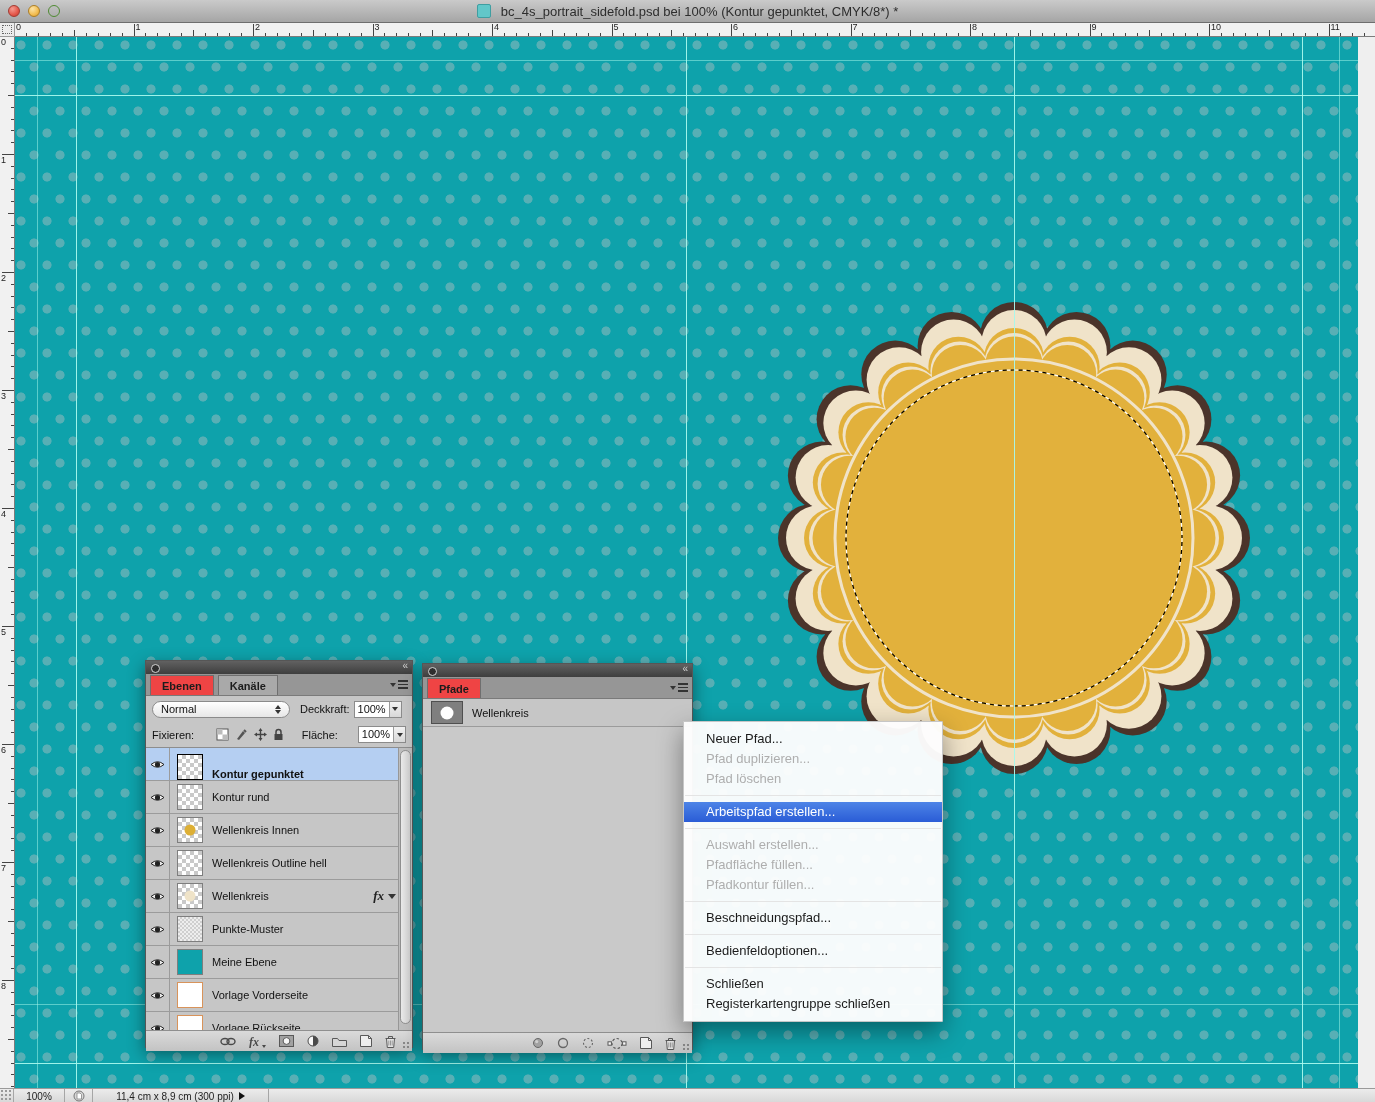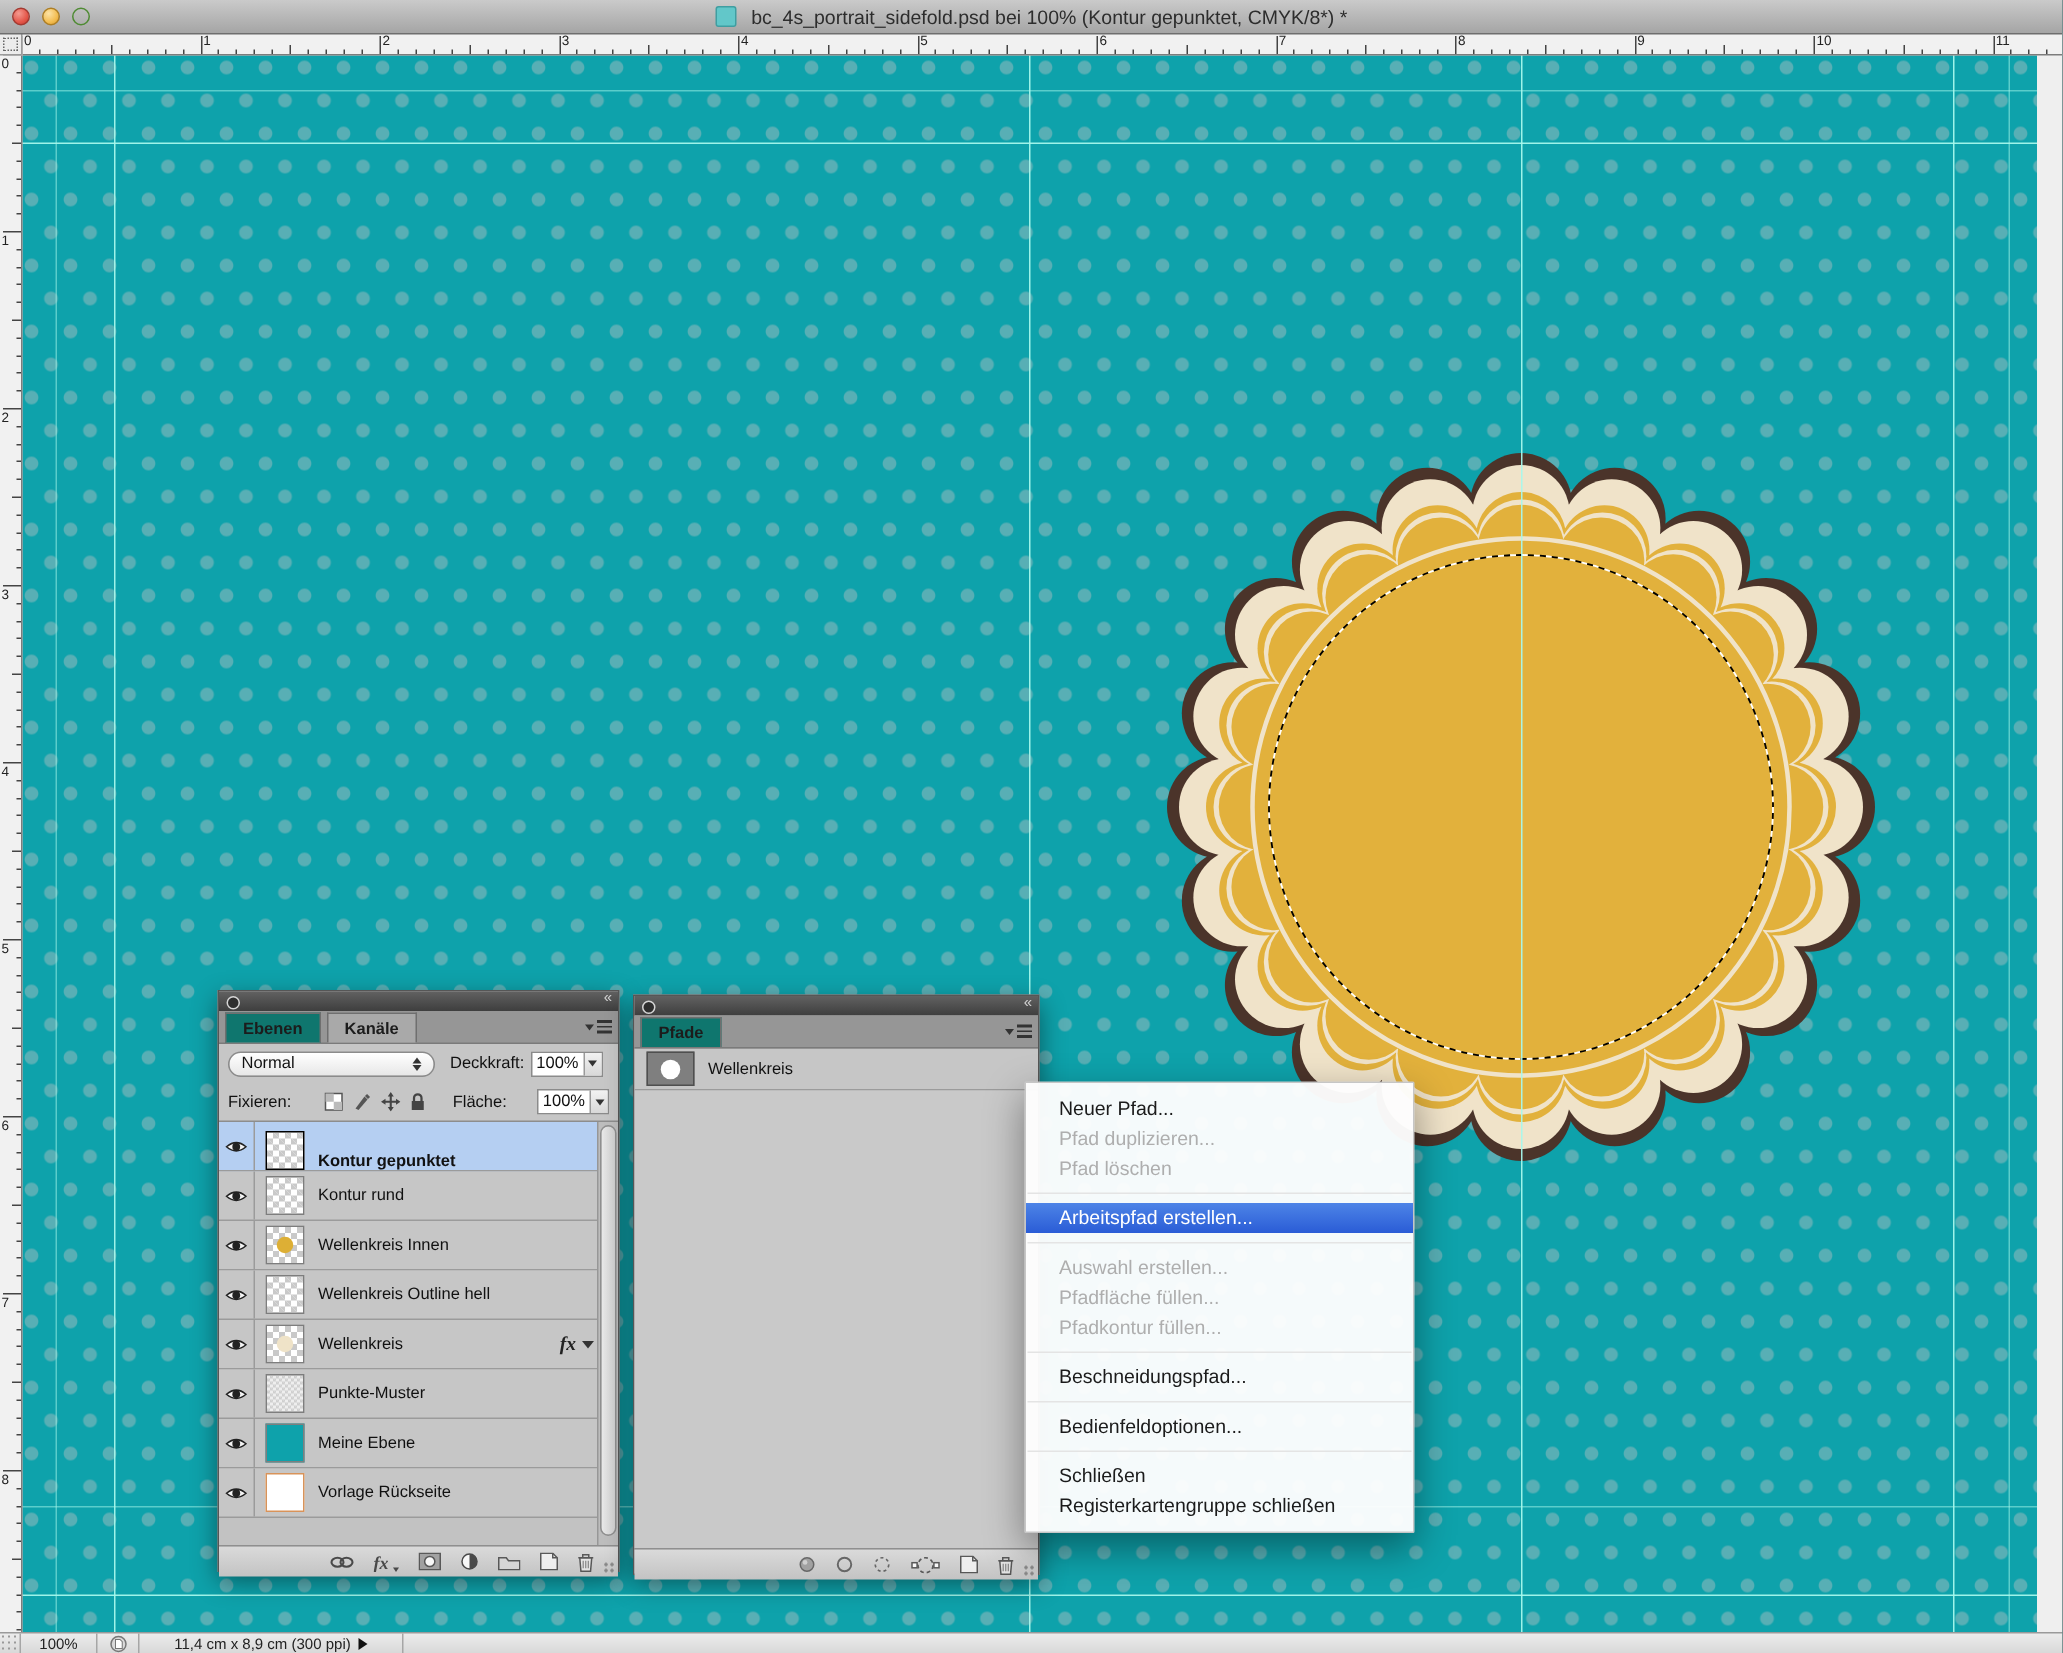--- a/index.html
+++ b/index.html
@@ -36,21 +36,21 @@
   #badge-svg{position:absolute;z-index:3;}
   #right-gutter{position:absolute;left:1358px;top:36px;width:17px;height:1052px;background:#efefef;z-index:2;}
   
   .panel{position:absolute;box-shadow:0 6px 16px rgba(0,0,0,.45);border:1px solid #565656;background:#c6c6c6;z-index:30;box-sizing:border-box;}
   .dragbar{height:13px;background:linear-gradient(#616161,#3e3e3e);position:relative;}
   .dragbar .pclose{position:absolute;left:5px;top:3px;width:7px;height:7px;border-radius:50%;border:1px solid #d5d5d5;background:#2e2e2e;}
   .dragbar .pcollapse{position:absolute;right:5px;top:-1px;color:#d0d0d0;font-size:10px;letter-spacing:-1px;}
   .tabrow{height:21px;background:#969696;display:flex;align-items:flex-end;position:relative;border-bottom:1px solid #7a7a7a;}
   .ptab{height:20px;line-height:20px;padding:0 11px;font-size:11px;font-weight:bold;color:#1c1c1c;
     border:1px solid #6f6f6f;border-bottom:none;margin-left:4px;background:#a9a9a9;box-sizing:border-box;}
-  .ptab.active{background:#0f766e;}
+  .ptab.active{background:#ef4444;}
   .pmenu{position:absolute;right:4px;top:5px;width:18px;height:12px;}
   .pmenu .bar{position:absolute;right:0;width:10px;height:1.5px;background:#333;}
   .pmenu .tri{position:absolute;left:0;top:4px;width:0;height:0;border-left:3.5px solid transparent;border-right:3.5px solid transparent;border-top:4px solid #333;}
   
   .ctrlrow{display:flex;align-items:center;padding:0 6px;font-size:11px;color:#111;}
   #blend-select{width:138px;height:17px;background:linear-gradient(#ffffff,#e7e7e7);border:1px solid #8b8b8b;
     border-radius:9px;display:flex;align-items:center;padding:0 8px;box-sizing:border-box;justify-content:space-between;}
   .stepper{display:inline-flex;flex-direction:column;gap:1px;}
   .stepper i{width:0;height:0;border-left:3.5px solid transparent;border-right:3.5px solid transparent;display:block;}
   .stepper .up{border-bottom:4px solid #333;}
@@ -682,20 +682,32 @@
           <div class="lrow">
             <div class="eyecell">
               <span class="icon">
                 <svg width="15" height="11" viewBox="0 0 15 11">
                   <path d="M1 5.5 Q7.5 0 14 5.5 Q7.5 11 1 5.5Z" fill="#f4f4f4" stroke="#222" stroke-width="1"></path>
                   <circle cx="7.5" cy="5.5" r="2.6" fill="#222"></circle>
                 </svg>
               </span>
             </div>
             <div class="thumb card-fill"></div>
+            <span class="lname">Vorlage Vorderseite</span>
+          </div>
+          <div class="lrow">
+            <div class="eyecell">
+              <span class="icon">
+                <svg width="15" height="11" viewBox="0 0 15 11">
+                  <path d="M1 5.5 Q7.5 0 14 5.5 Q7.5 11 1 5.5Z" fill="#f4f4f4" stroke="#222" stroke-width="1"></path>
+                  <circle cx="7.5" cy="5.5" r="2.6" fill="#222"></circle>
+                </svg>
+              </span>
+            </div>
+            <div class="thumb card-fill"></div>
             <span class="lname">Vorlage Rückseite</span>
           </div>
         </div>
       <div id="layer-scroll">
           <div class="sthumb"></div>
         </div>
     </div>
     <div class="panelfoot" id="layers-foot">
         <span class="icon">
           <svg width="16" height="9" viewBox="0 0 16 9">

